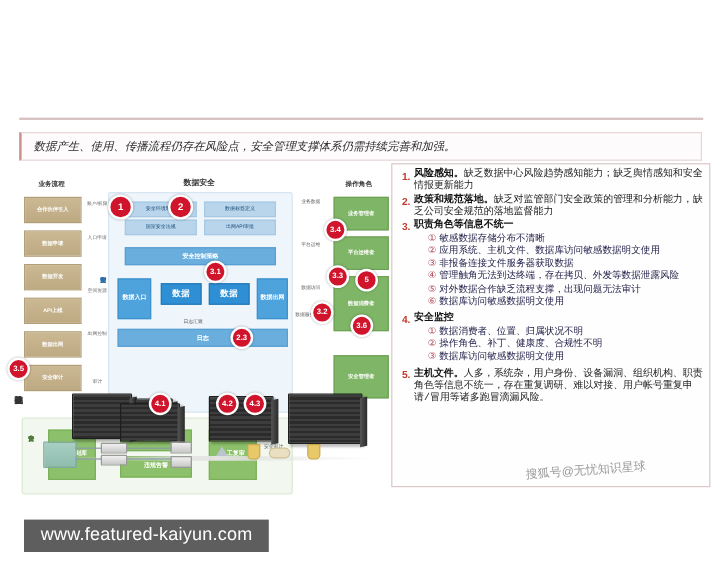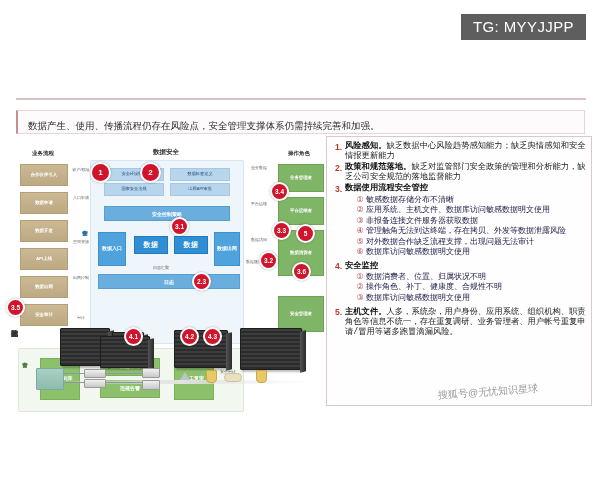--- a/index.html
+++ b/index.html
@@ -40,21 +40,21 @@
   .title-rule{
     position:absolute;left:16px;top:98px;width:570px;height:2px;
     background:#d8c3c3;
   }
 
   
   .subtitle-box{
     position:absolute;left:16px;top:110px;width:566px;height:22px;
     border:1px solid #e8d6d6;border-left:2px solid #c98f8f;
     background:#fdfbfb;
-    display:flex;align-items:flex-end;
+    display:flex;align-items:center;font-style:italic;
   }
   .subtitle-box .txt{
     font-size:9.5px;color:#2b2b2b;padding-left:10px;
     white-space:nowrap;
   }
 
   
   .diagram-wrap{
     position:absolute;left:8px;top:136px;width:314px;height:300px;
   }
@@ -250,21 +250,21 @@
     transform:rotate(-4deg);
     white-space:nowrap;
     z-index:30;
   }
 </style>
 </head>
 <body>
 
 <div class="slide">
 
-  <div class="tg-tag">TG: MYYJJPP</div>
+  <div class="url-tag">www.featured-kaiyun.com</div>
 
   <div class="title-rule"></div>
 
   <div class="subtitle-box">
     <span class="txt">数据产生、使用、传播流程仍存在风险点，安全管理支撑体系仍需持续完善和加强。</span>
   </div>
 
   <div class="diagram-wrap">
 
     <div class="dg">
@@ -367,21 +367,21 @@
         <div class="risk-item">
           <div class="risk-num">1.</div>
           <div class="risk-body"><span class="risk-head">风险感知。</span><span class="risk-tail">缺乏数据中心风险趋势感知能力；缺乏舆情感知和安全情报更新能力</span></div>
         </div>
         <div class="risk-item">
           <div class="risk-num">2.</div>
           <div class="risk-body"><span class="risk-head">政策和规范落地。</span><span class="risk-tail">缺乏对监管部门安全政策的管理和分析能力，缺乏公司安全规范的落地监督能力</span></div>
         </div>
         <div class="risk-item">
           <div class="risk-num">3.</div>
-          <div class="risk-body"><span class="risk-head">数据使用流程安全管控</span><ul class="sub-list">
+          <div class="risk-body"><span class="risk-head">职责角色等信息不统一</span><ul class="sub-list">
               <li>
                 <span class="sub-circ">①</span>
                 <span class="sub-txt">敏感数据存储分布不清晰</span>
               </li>
               <li>
                 <span class="sub-circ">②</span>
                 <span class="sub-txt">应用系统、主机文件、数据库访问敏感数据明文使用</span>
               </li>
               <li>
                 <span class="sub-circ">③</span>
@@ -413,21 +413,21 @@
                 <span class="sub-txt">操作角色、补丁、健康度、合规性不明</span>
               </li>
               <li>
                 <span class="sub-circ">③</span>
                 <span class="sub-txt">数据库访问敏感数据明文使用</span>
               </li>
             </ul></div>
         </div>
         <div class="risk-item">
           <div class="risk-num">5.</div>
-          <div class="risk-body"><span class="risk-head">主机文件。</span><span class="risk-tail">人多，系统杂，用户身份、应用系统、组织机构、职责角色等信息不统一，存在重复调研、业务管理者、用户帐号重复申请/冒用等诸多跑冒滴漏风险。</span></div>
+          <div class="risk-body"><span class="risk-head">主机文件。</span><span class="risk-tail">人多，系统杂，用户身份、设备漏洞、组织机构、职责角色等信息不统一，存在重复调研、难以对接、用户帐号重复申请/冒用等诸多跑冒滴漏风险。</span></div>
         </div>
       </div>
   </div>
 
   <div class="sohu-wm">搜狐号@无忧知识星球</div>
 
   <div id="badge-layer">
       <div class="badge b1" style="left: 90px; top: 162px;">1</div>
       <div class="badge b1" style="left: 140px; top: 162px;">2</div>
       <div class="badge b2" style="left: 270px; top: 182px;">3.4</div>

